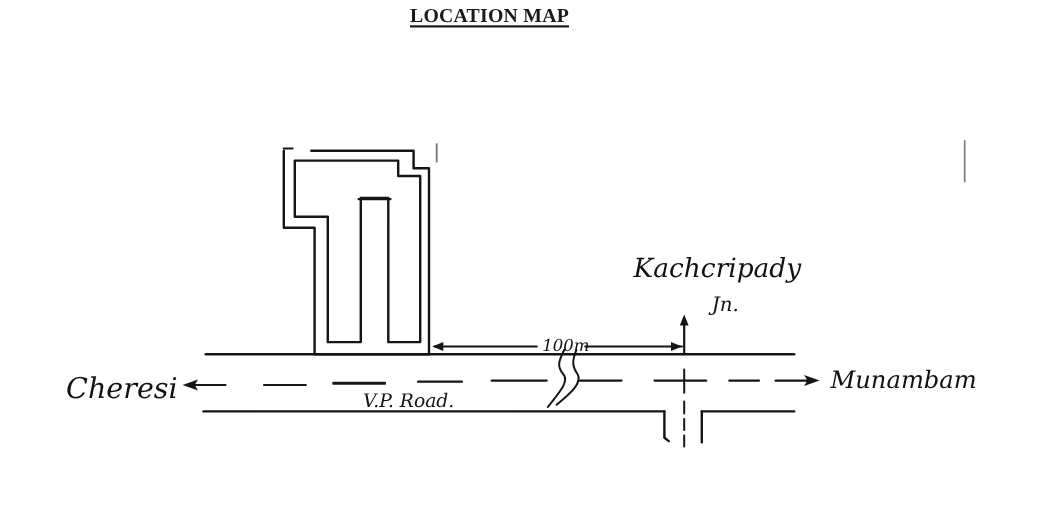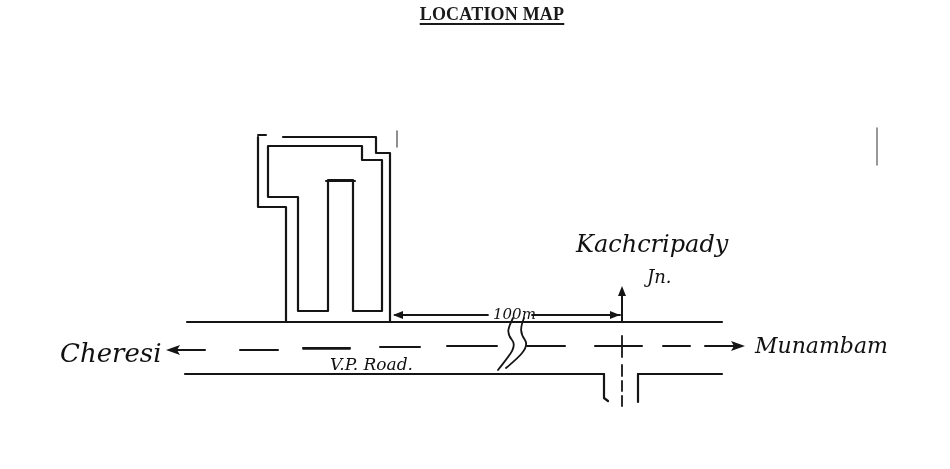--- a/index.html
+++ b/index.html
@@ -18,21 +18,20 @@
       position: absolute;
       top: 4px;
       left: 0;
       width: 890px;
       text-align: center;
       font-family: "Liberation Serif", serif;
       font-weight: bold;
       font-size: 18px;
       color: #1a1a1a;
       letter-spacing: 0.2px;
-      padding-left: 47px;
     }
     .title span {
       text-decoration: underline;
       text-decoration-thickness: 2px;
       text-underline-offset: 3px;
     }
     svg.map {
       position: absolute;
       left: 0;
       top: 0;

